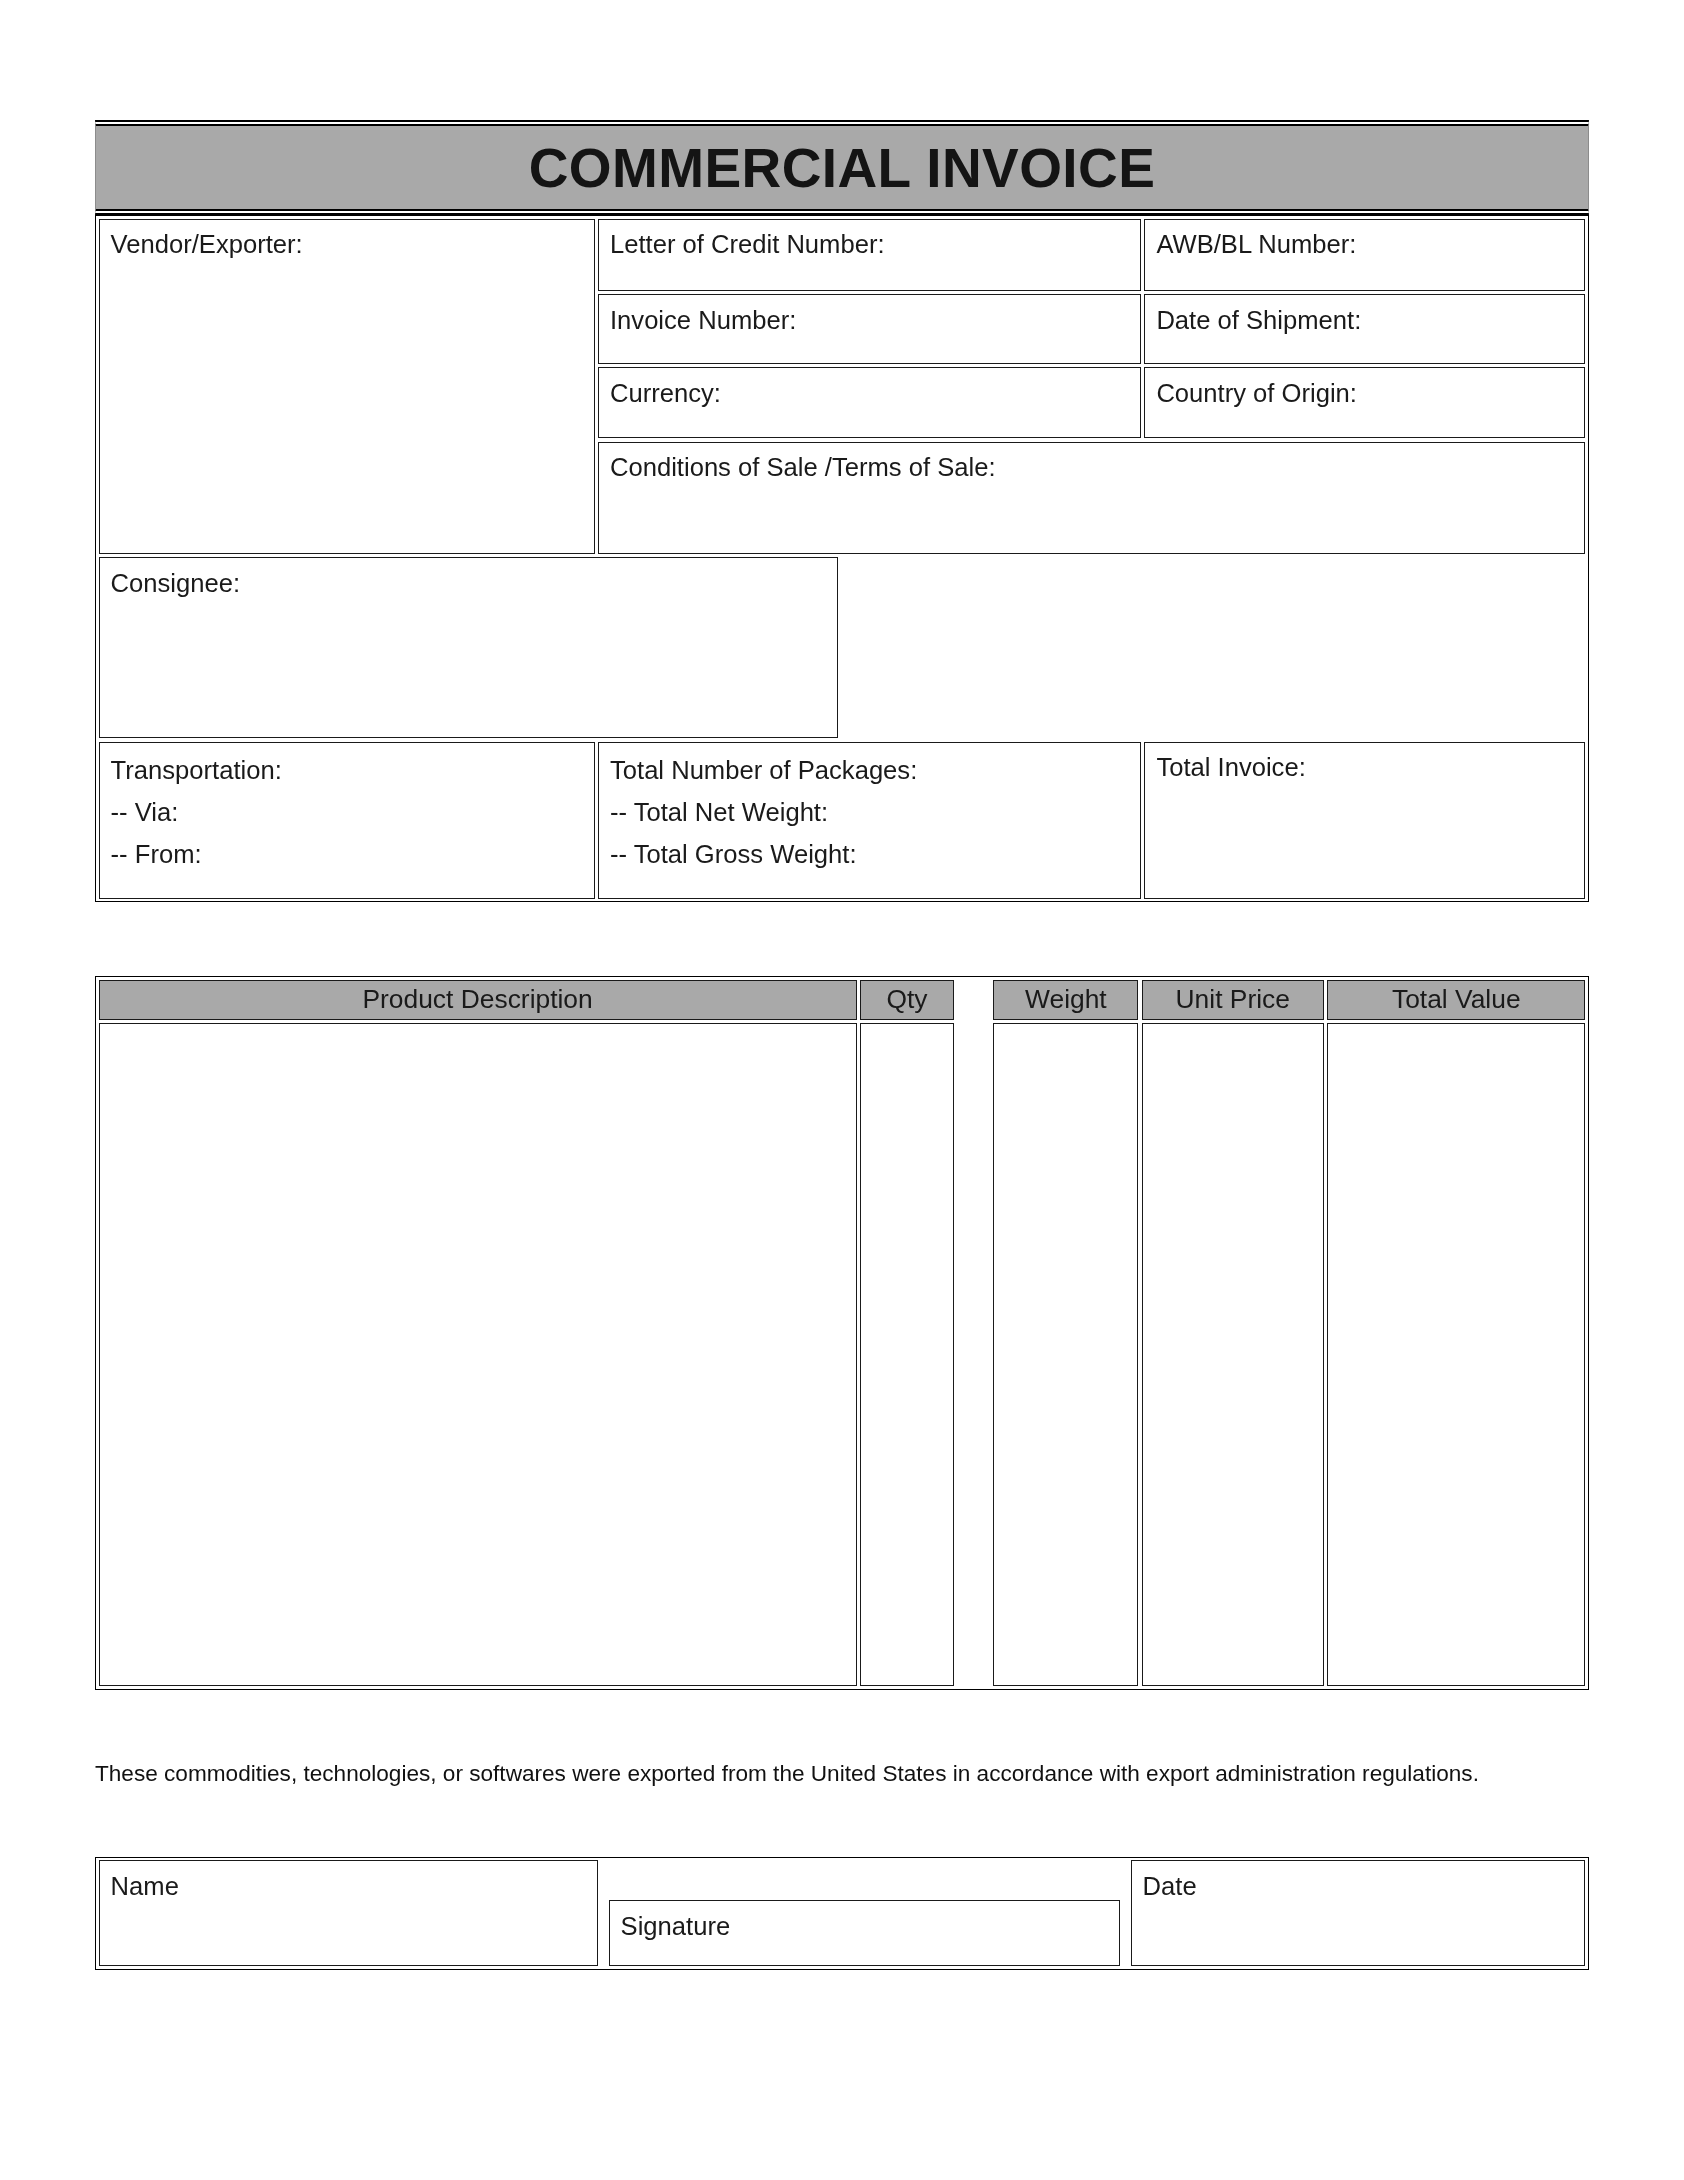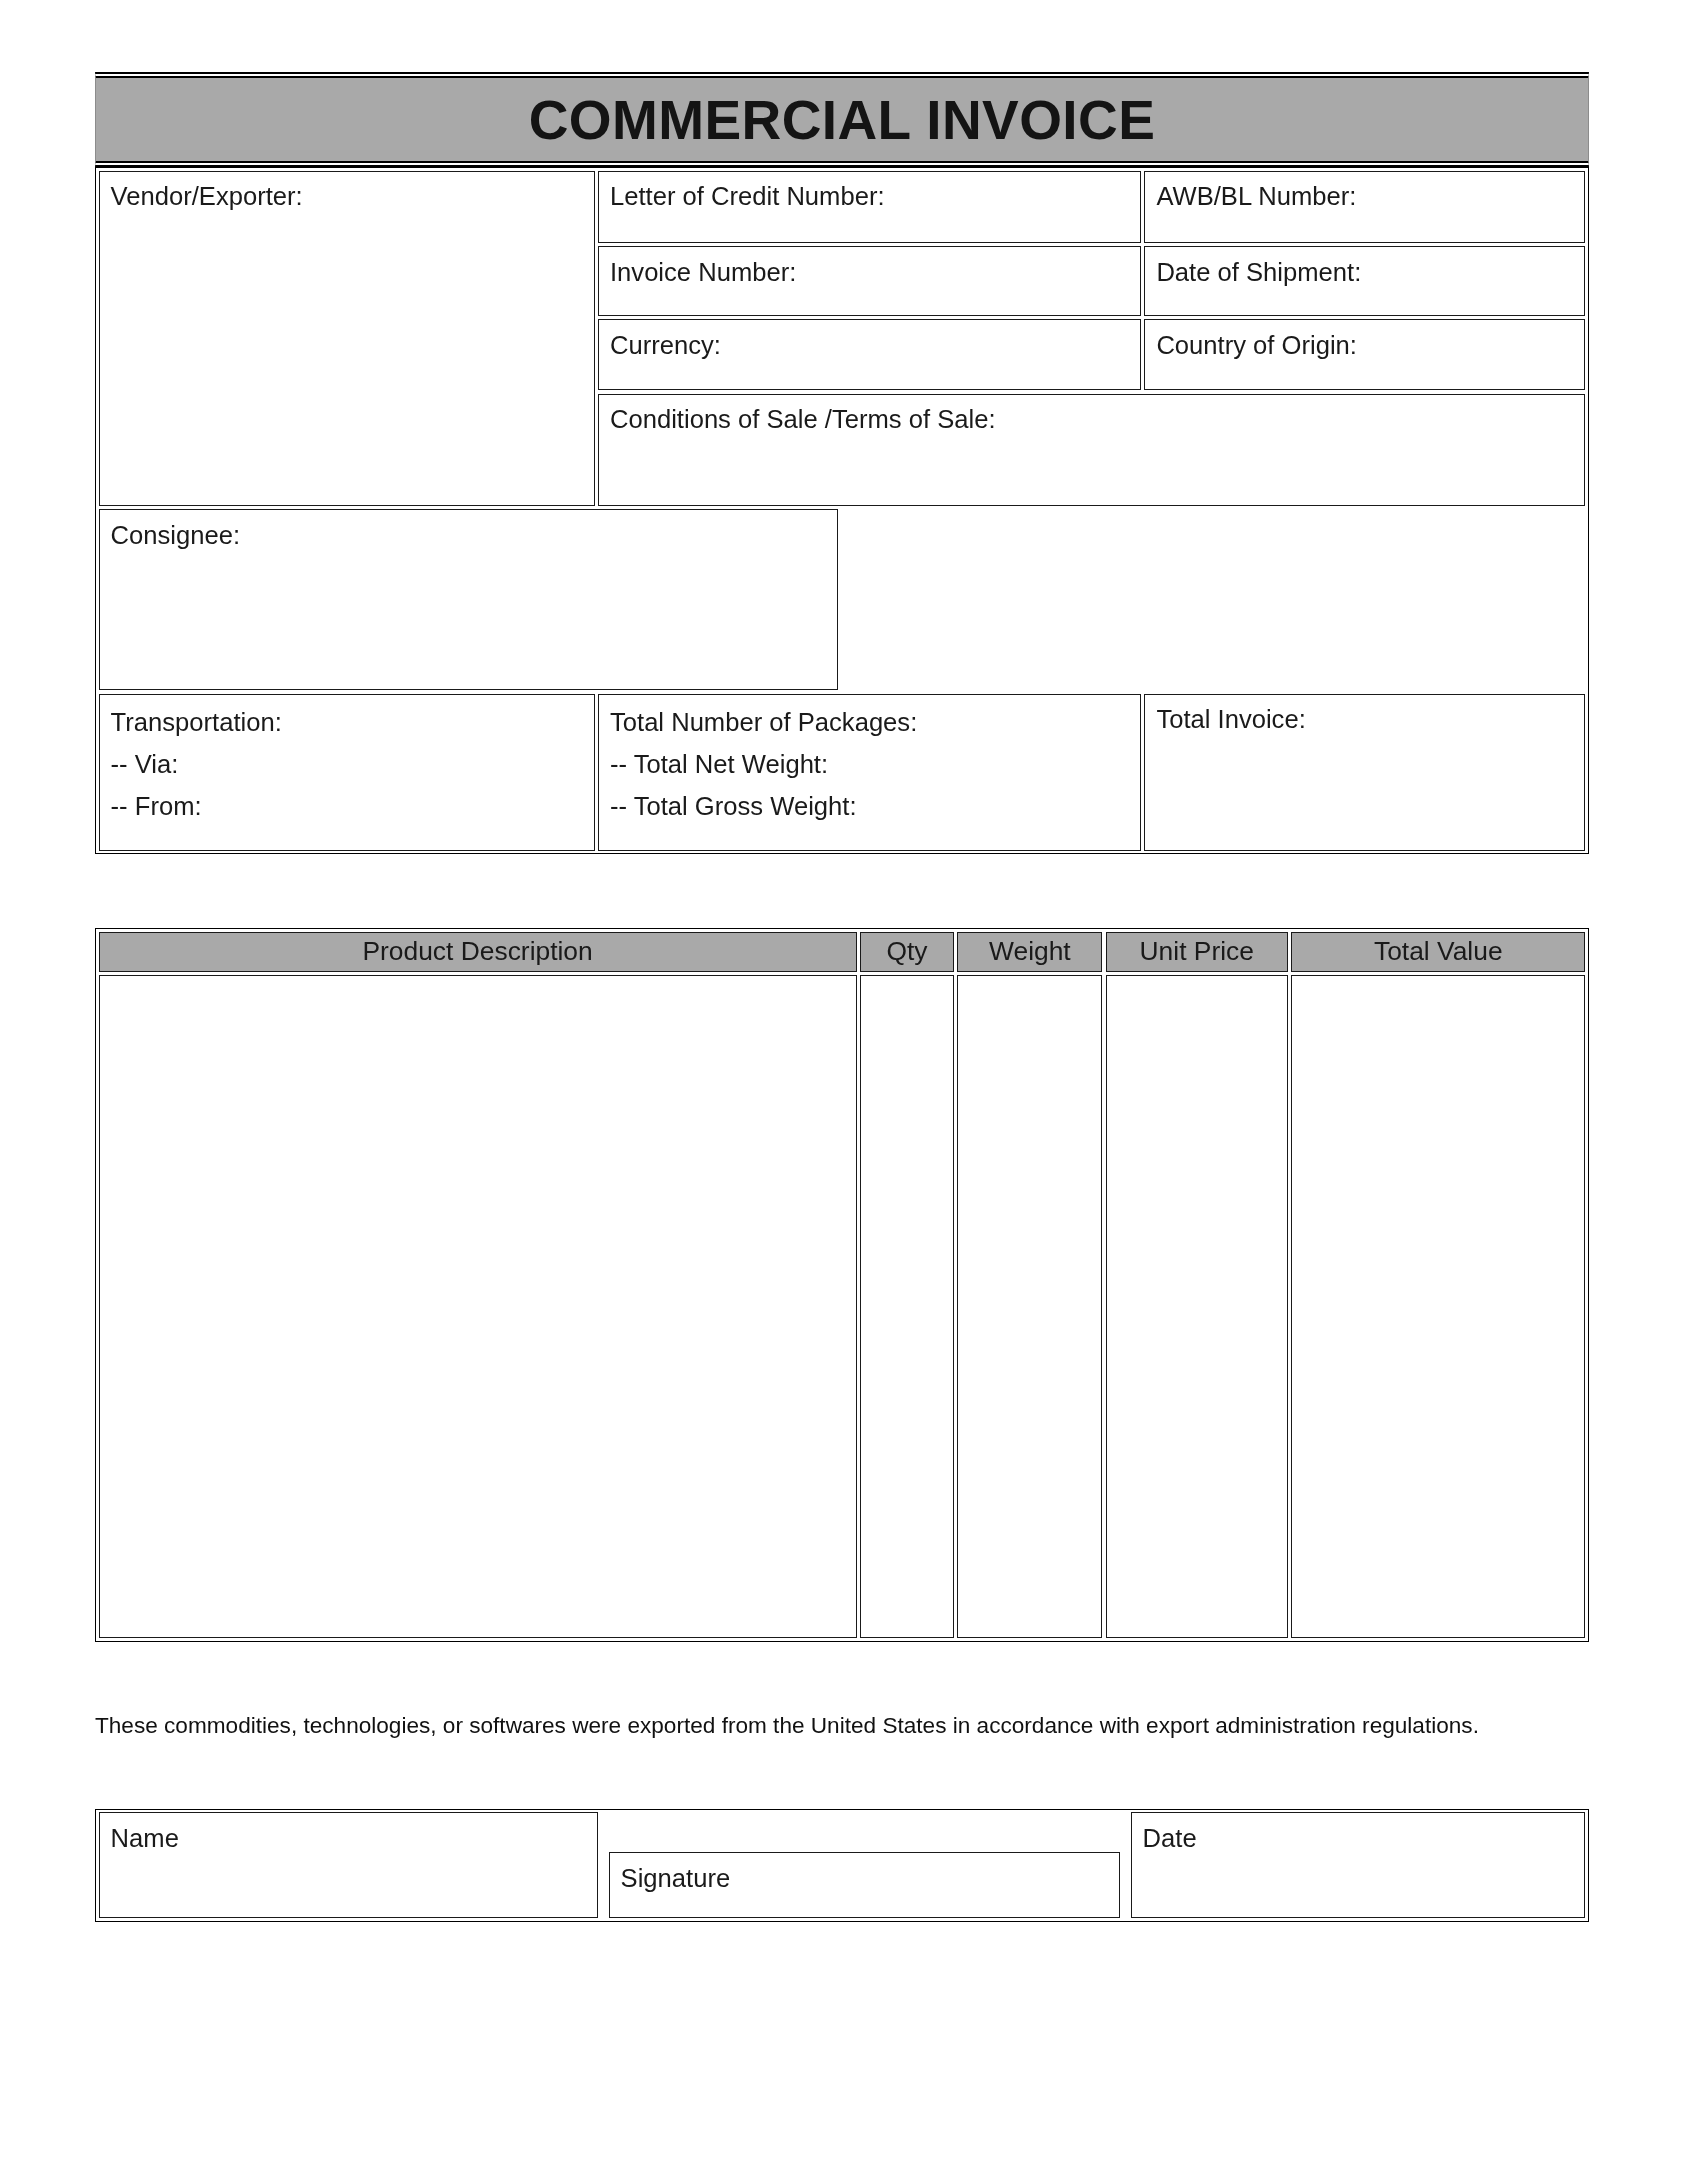--- a/index.html
+++ b/index.html
@@ -15,21 +15,21 @@
   }
   .content {
     position: absolute;
     left: 95px;
     top: 0;
     width: 1494px;
   }
 
   
   .title-bar {
-    margin-top: 72px;
+    margin-top: 120px;
     height: 95px;
     background: var(--gray, #a9a9a9);
     background-clip: padding-box;
     border-top: 6px double #000000;
     border-bottom: 6px double #000000;
     border-left: 0.9px solid #8c8c8c;
     border-right: 0.9px solid #8c8c8c;
     display: flex;
     align-items: center;
     justify-content: center;
@@ -84,21 +84,21 @@
     background: var(--gray, #a9a9a9);
     display: flex;
     align-items: center;
     justify-content: center;
     text-align: center;
     padding: 0 5.1px;
     font-size: 26.4px;
   }
   .c-desc  { width: 758px; flex: 0 0 auto; }
   .c-qty   { width: 94px; flex: 0 0 auto; }
-  .c-wgt   { width: 145px; flex: 0 0 auto; }
+  .c-wgt   { width: 145px; flex: 0 0 auto; margin-left: 36px; }
   .c-unit  { width: 182px; flex: 0 0 auto; }
   .c-total { flex: 1 1 auto; min-width: 0; }
 
   
   .cert {
     margin-top: 65px;
     font-size: 22.6px;
     color: #111111;
   }
   .cert div {

